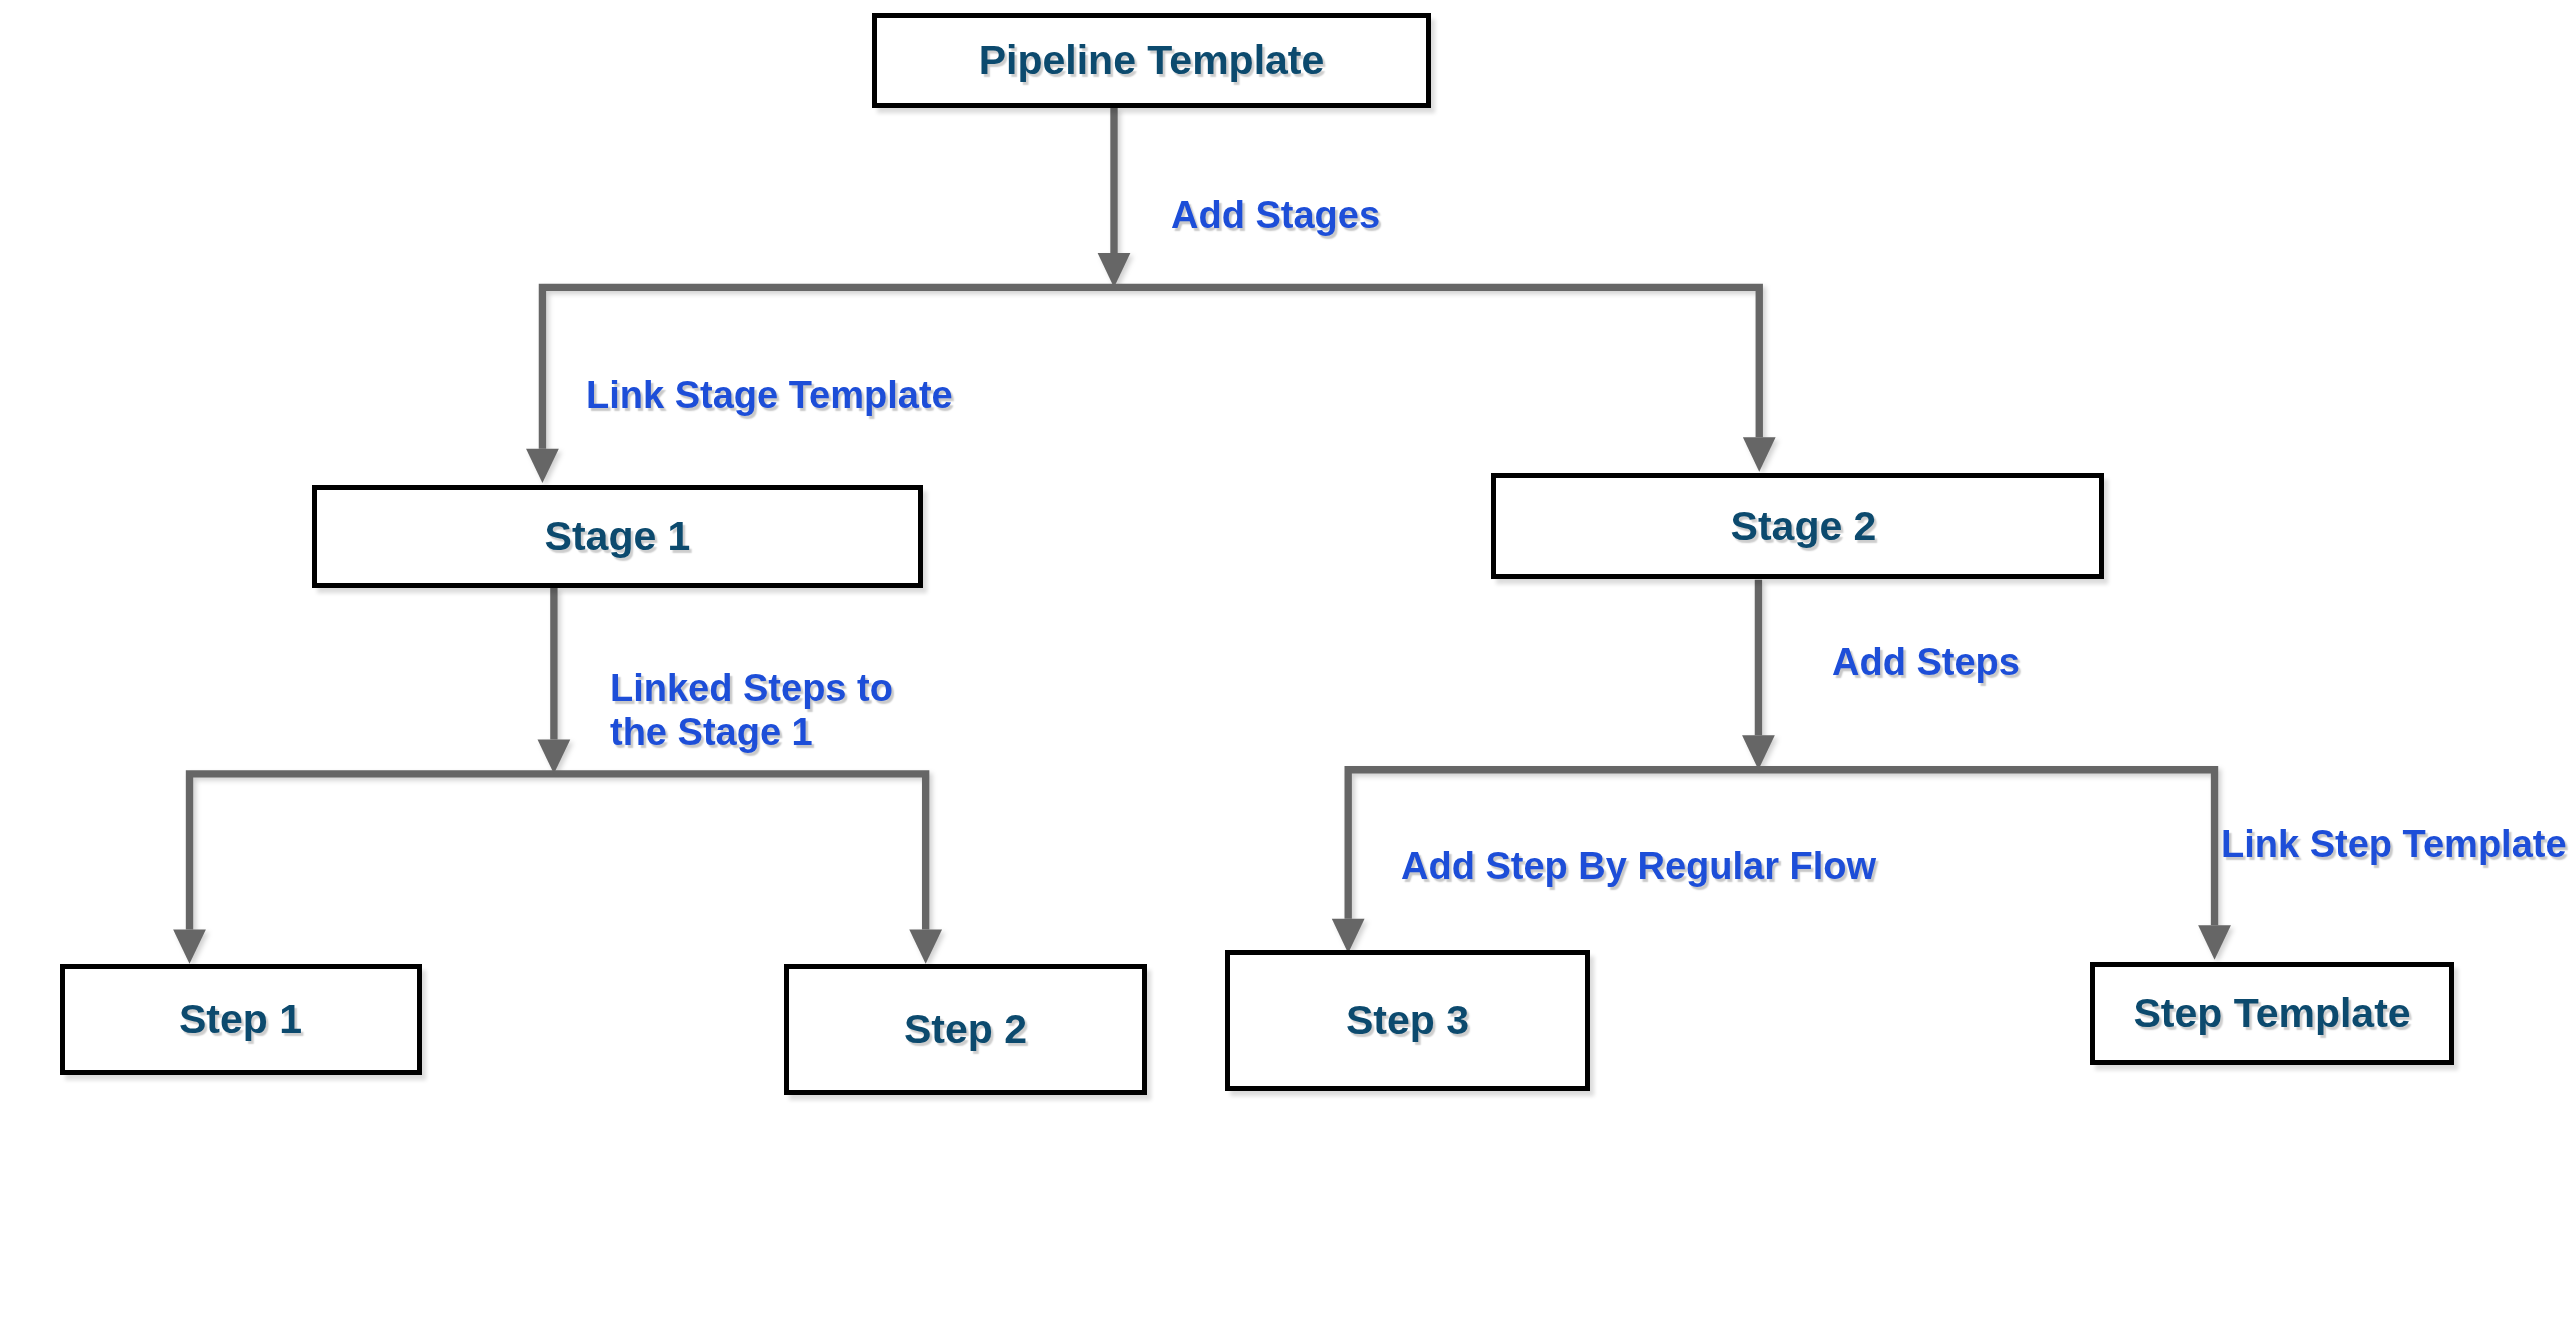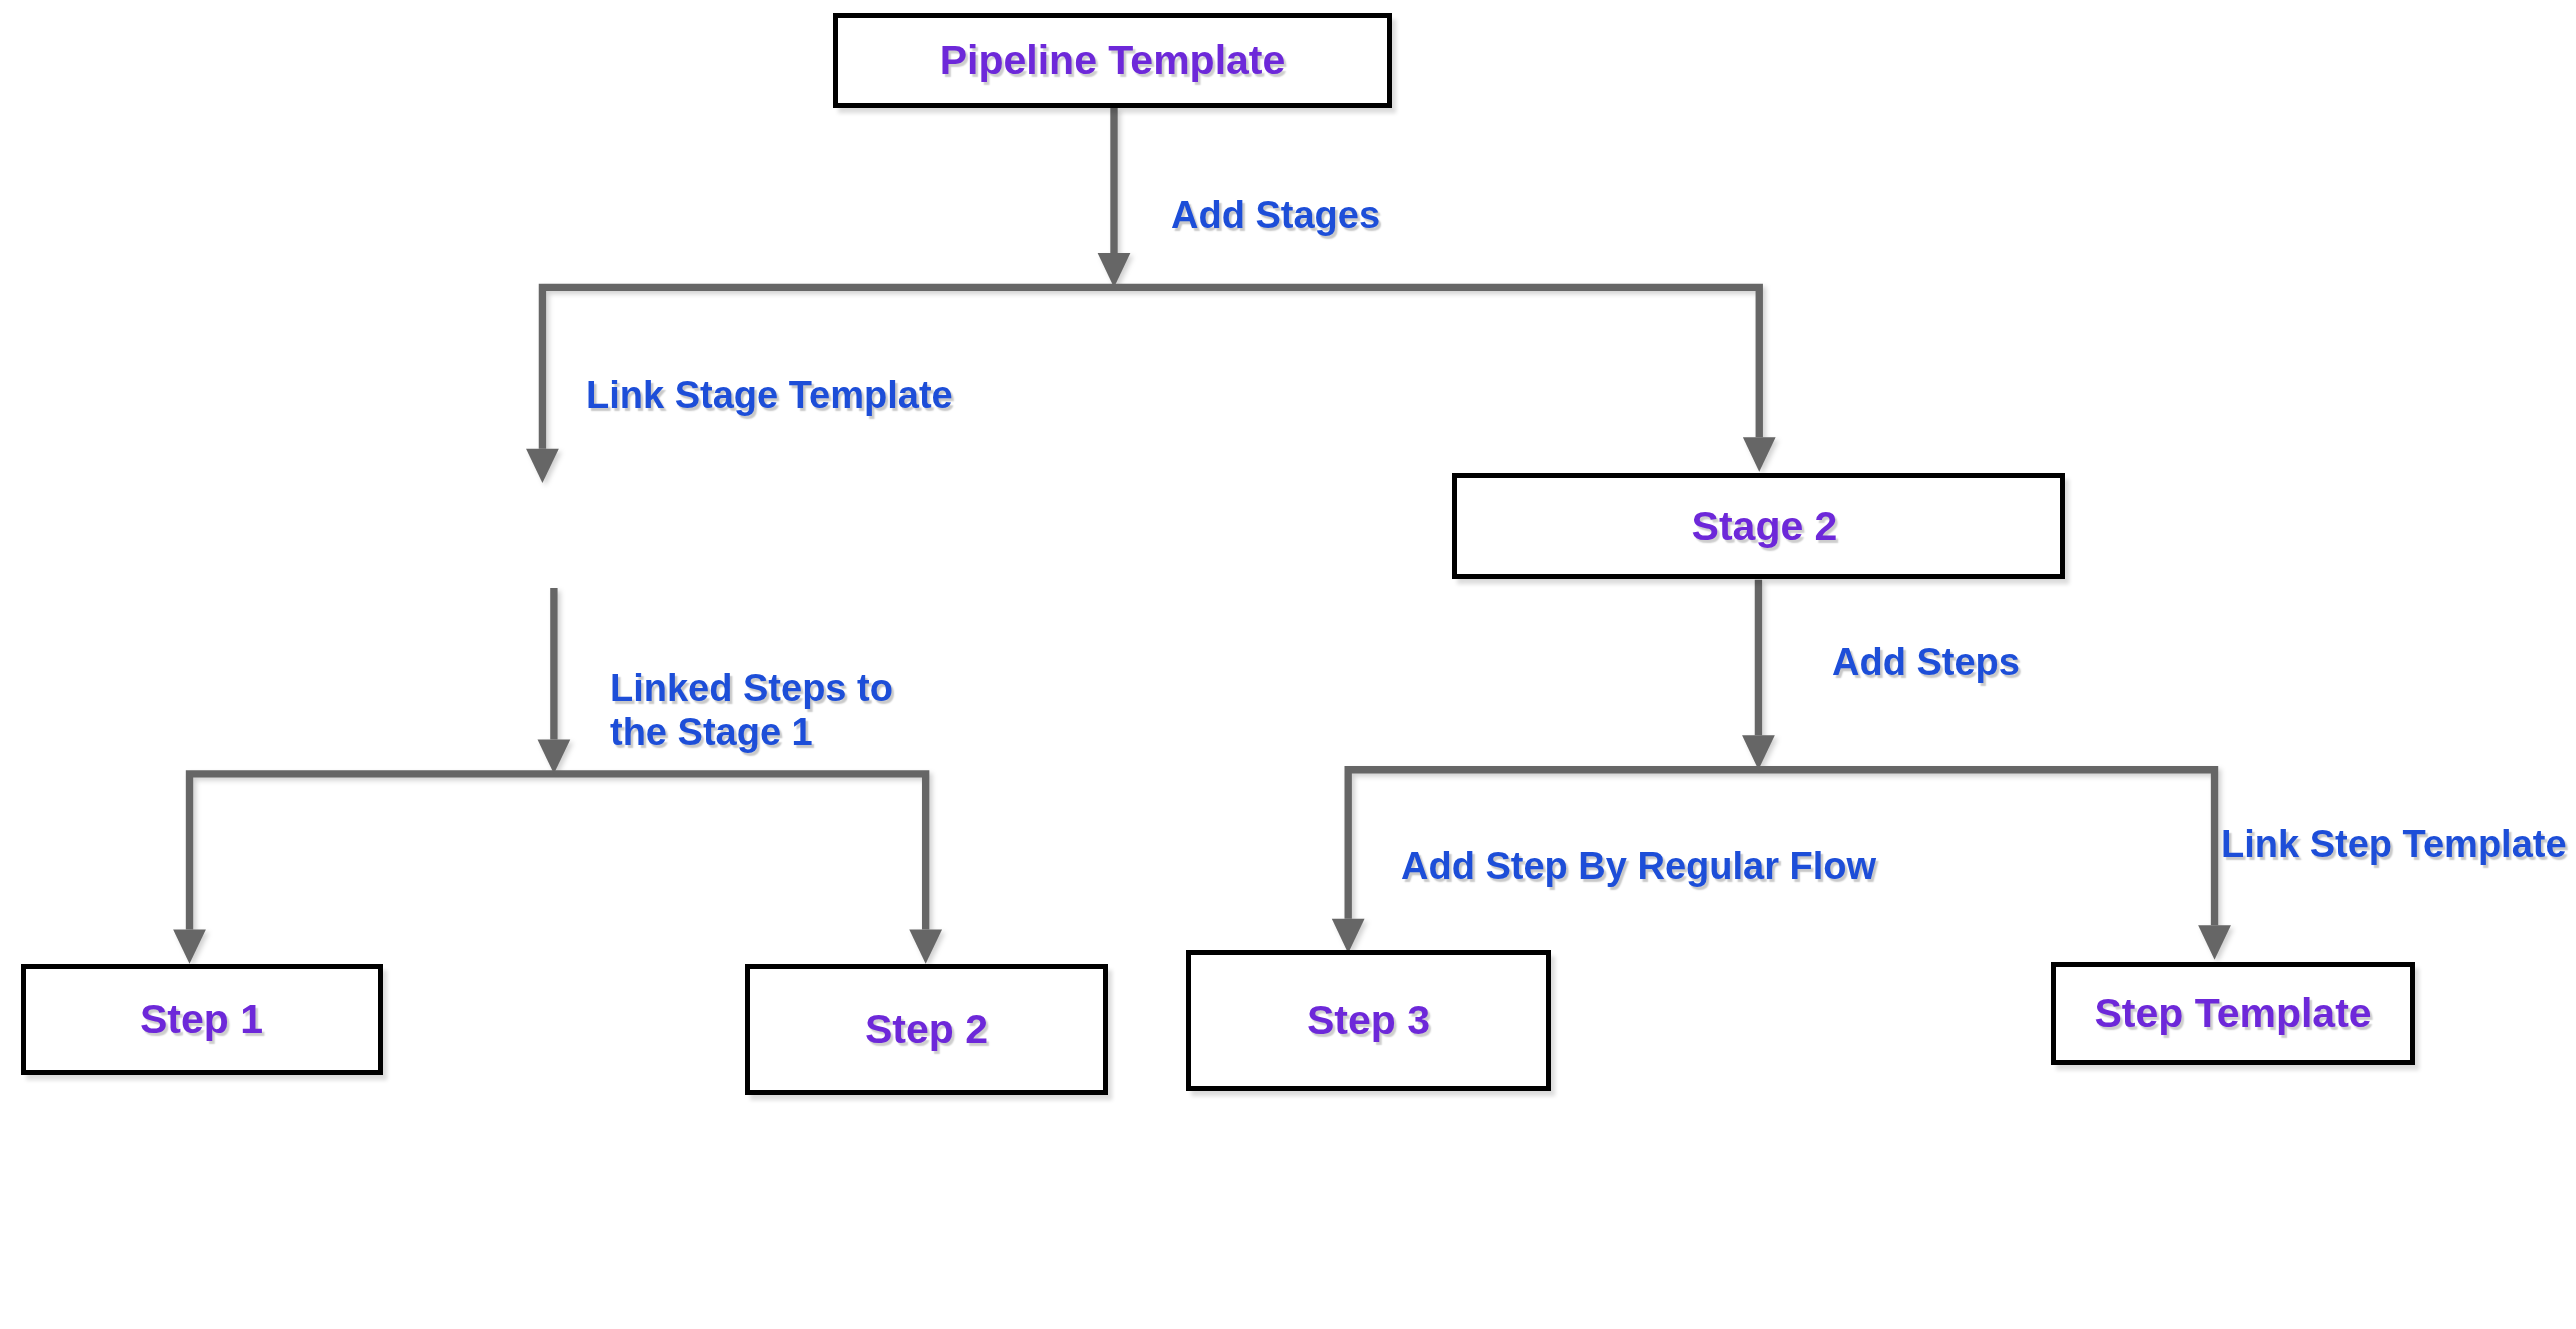--- a/index.html
+++ b/index.html
@@ -32,25 +32,26 @@
   .node {
     position: absolute;
     box-sizing: border-box;
     background: #ffffff;
     border: 5.7px solid #000000;
     display: flex;
     align-items: center;
     justify-content: center;
     font-weight: bold;
     font-size: 41px;
-    color: #6d28d9;
+    color: #0c4a6e;
     text-align: center;
     box-shadow: 4.9px 5.7px 4.1px rgba(0,0,0,0.14);
     text-shadow: 2.5px 2.5px 1.6px rgba(0,0,0,0.2);
     white-space: nowrap;
+    margin-left: 39px;
   }
   .edge-label {
     position: absolute;
     font-weight: bold;
     font-size: 38px;
     line-height: 44px;
     color: #1d4ed8;
     text-shadow: 2.5px 2.5px 1.6px rgba(0,0,0,0.22);
     white-space: pre-line;
   }
@@ -100,20 +101,21 @@
       <polygon points="676,945 656,903 696,903"></polygon>
       <polygon points="231,1177 211,1135 251,1135"></polygon>
       <polygon points="1130,1177 1110,1135 1150,1135"></polygon>
       <polygon points="2147,940 2127,898 2167,898"></polygon>
       <polygon points="1646,1164 1626,1122 1666,1122"></polygon>
       <polygon points="2704,1172 2684,1130 2724,1130"></polygon>
     </g>
   </svg>
 
   <div class="node" id="node-pipeline-template">Pipeline Template</div>
+  <div class="node" id="node-stage-1">Stage 1</div>
   <div class="node" id="node-stage-2">Stage 2</div>
   <div class="node" id="node-step-1">Step 1</div>
   <div class="node" id="node-step-2">Step 2</div>
   <div class="node" id="node-step-3">Step 3</div>
   <div class="node" id="node-step-template">Step Template</div>
 
   <div class="edge-label" id="label-add-stages">Add Stages</div>
   <div class="edge-label" id="label-link-stage-template">Link Stage Template</div>
   <div class="edge-label" id="label-linked-steps">Linked Steps to
 the Stage 1</div>

